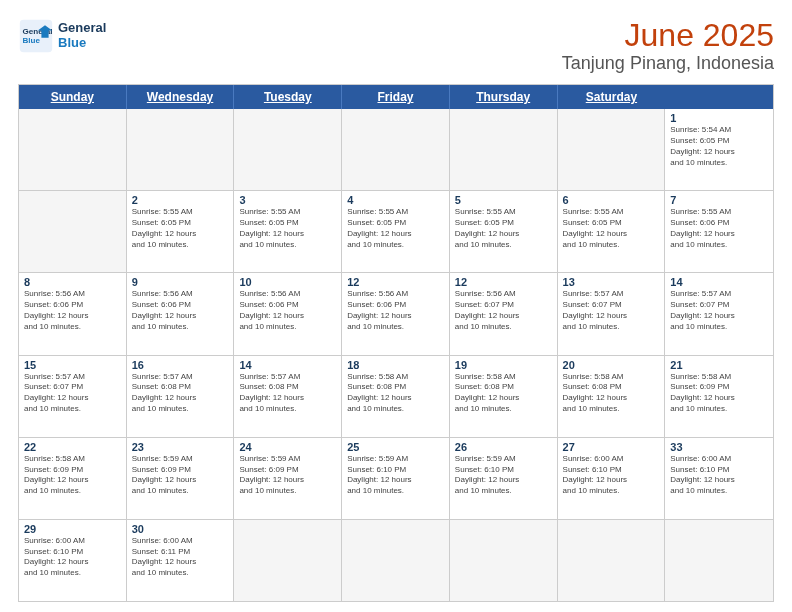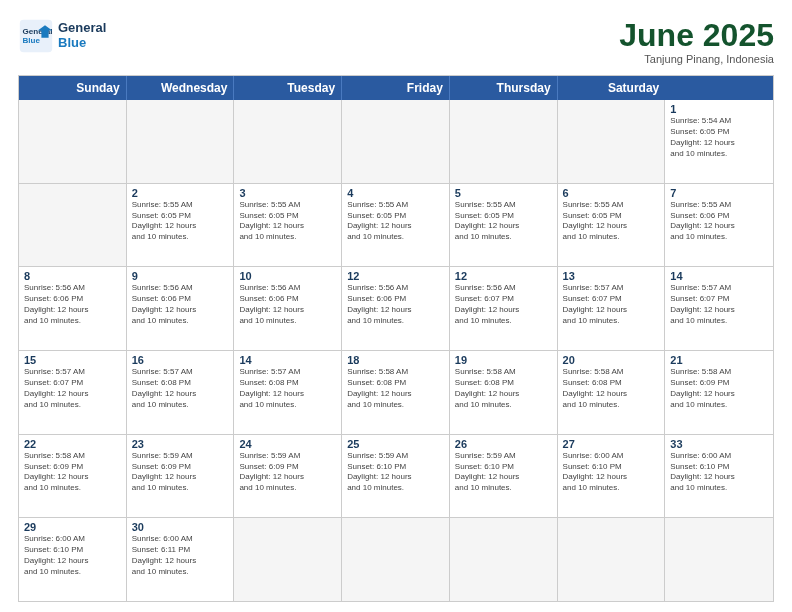--- a/index.html
+++ b/index.html
@@ -30,46 +30,47 @@
     }
     .logo-icon {
       width: 36px;
       height: 36px;
     }
     .title-block {
       text-align: right;
     }
     .month-title {
       font-size: 32px;
-      font-weight: bold;
-      color: #14532d;
+      font-weight: normal;
+      color: #c2410c;
       line-height: 1.1;
     }
     .location {
-      font-size: 11px;
+      font-size: 18px;
       color: #555;
     }
     .calendar {
       flex: 1;
       display: flex;
       flex-direction: column;
       border: 1px solid #ccc;
     }
     .cal-header {
       display: grid;
       grid-template-columns: repeat(7, 1fr);
       background: #2a5aa0;
     }
     .cal-header-cell {
       color: #fff;
       font-size: 12px;
       font-weight: bold;
       padding: 5px 6px;
-      text-align: right;
+      text-align: center;
       border-right: 1px solid #4a7ac0;
+      text-decoration: underline;
     }
     .cal-header-cell:last-child { border-right: none; }
     .cal-body {
       display: flex;
       flex-direction: column;
       flex: 1;
     }
     .cal-row {
       display: grid;
       grid-template-columns: repeat(7, 1fr);

